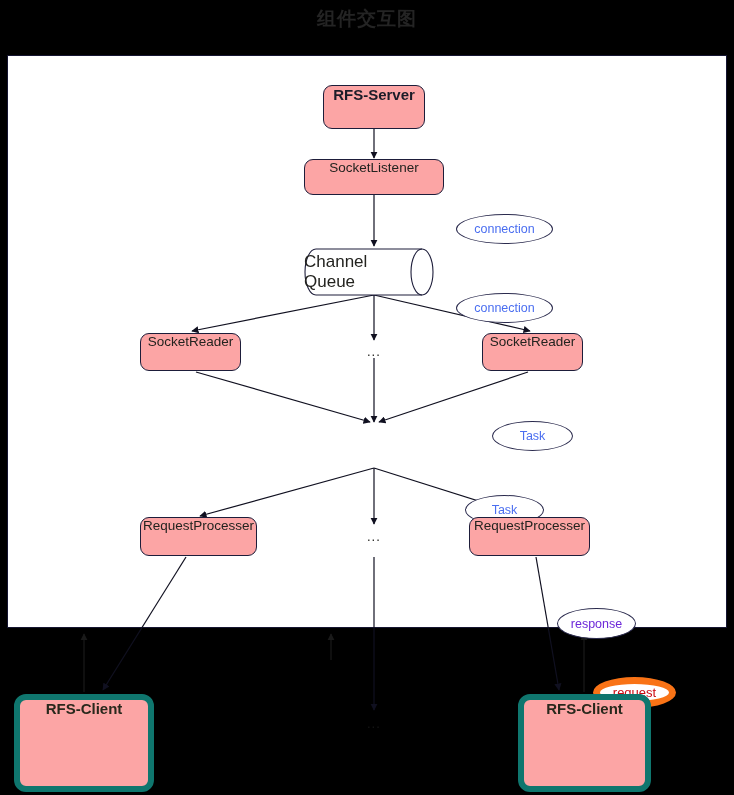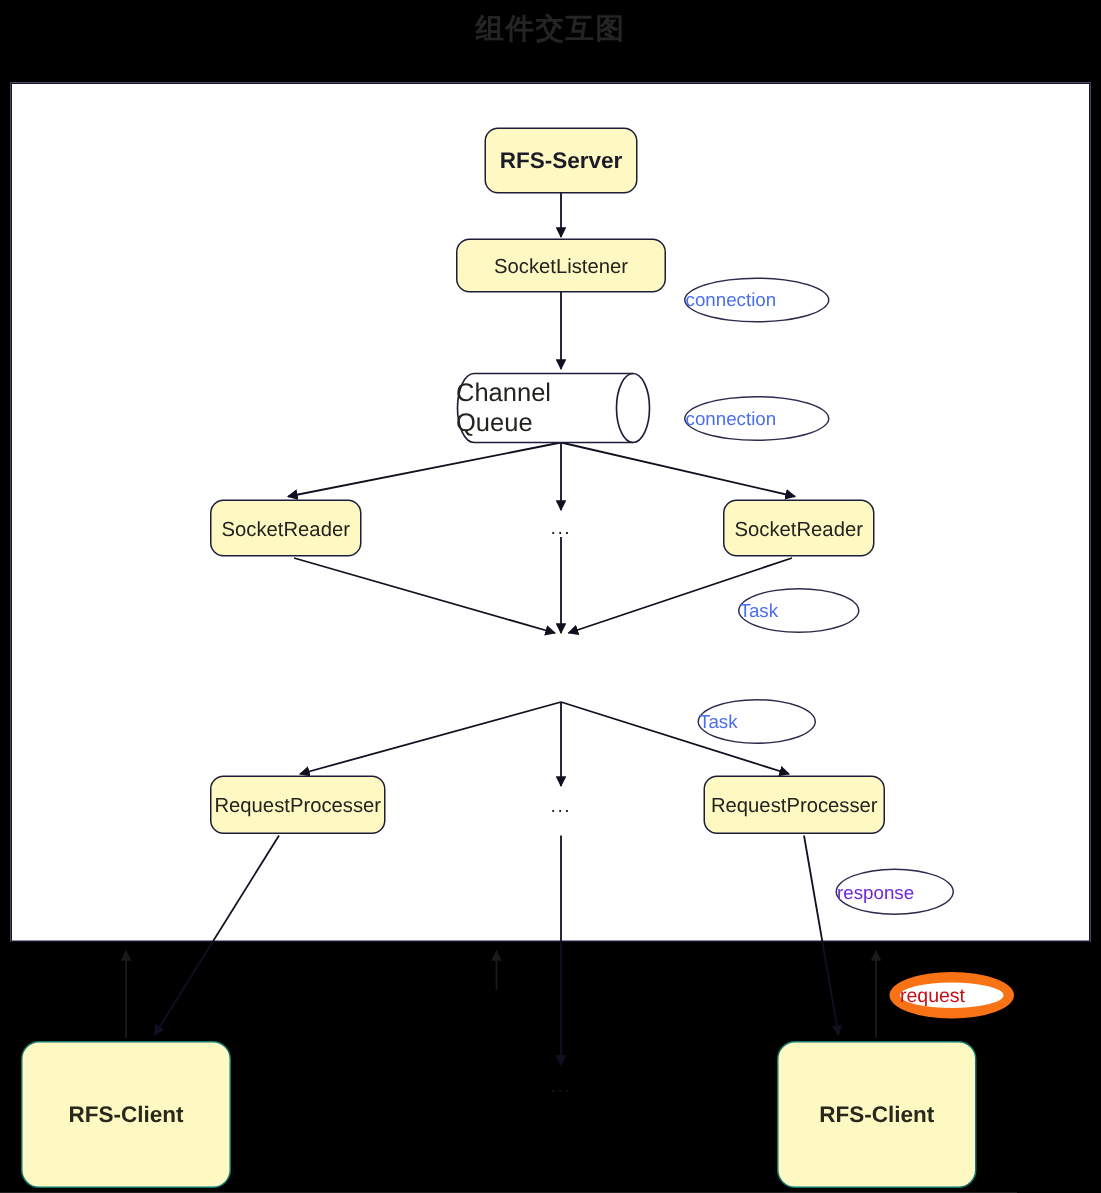--- a/index.html
+++ b/index.html
@@ -49,39 +49,39 @@
     position: absolute;
     left: 0; top: 0;
     width: 734px;
     height: 795px;
     pointer-events: none;
   }
   
   .node {
     position: absolute;
     box-sizing: border-box;
-    background: #fef9c3;
+    background: #fca5a5;
     border: 1px solid #1d1d3a;
     border-radius: 9px;
     display: flex;
-    align-items: center;
+    align-items: flex-start;
     justify-content: center;
     color: #23231f;
     font-size: 13.5px;
     font-family: "Liberation Sans", "DejaVu Sans", sans-serif;
     text-align: center;
   }
   .node.strong {
     font-weight: bold;
     font-size: 15px;
     color: #1c1c28;
   }
   .node.client {
     border-radius: 12px;
-    border: 1px solid #0f766e;
+    border: 6px solid #0f766e;
     font-weight: bold;
     font-size: 15px;
     color: #29281c;
   }
   
   .queue {
     position: absolute;
     box-sizing: border-box;
   }
   .queue .q-body {
@@ -107,23 +107,24 @@
   }
   
   .ell {
     position: absolute;
     box-sizing: border-box;
     border: 1px solid #2b2b4e;
     border-radius: 50%;
     background: #ffffff;
     display: flex;
     align-items: center;
-    justify-content: flex-start;
+    justify-content: center;
     font-size: 12.5px;
     font-family: "Liberation Sans", "DejaVu Sans", sans-serif;
+    margin-top: 29px;
   }
   .ell.on-dark {
     background: #ffffff;
     border: 7px solid #f97316;
     font-size: 13px;
   }
   .dots {
     position: absolute;
     color: #23231f;
     font-size: 13px;

